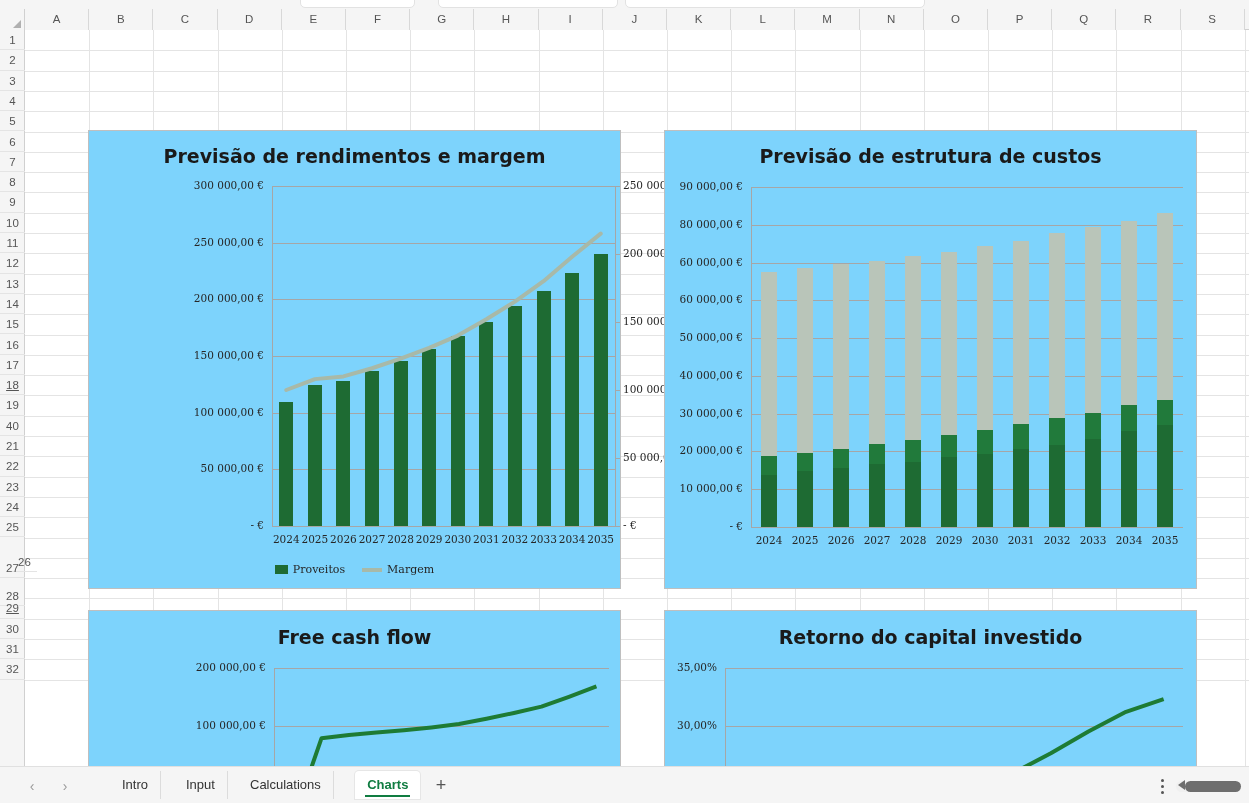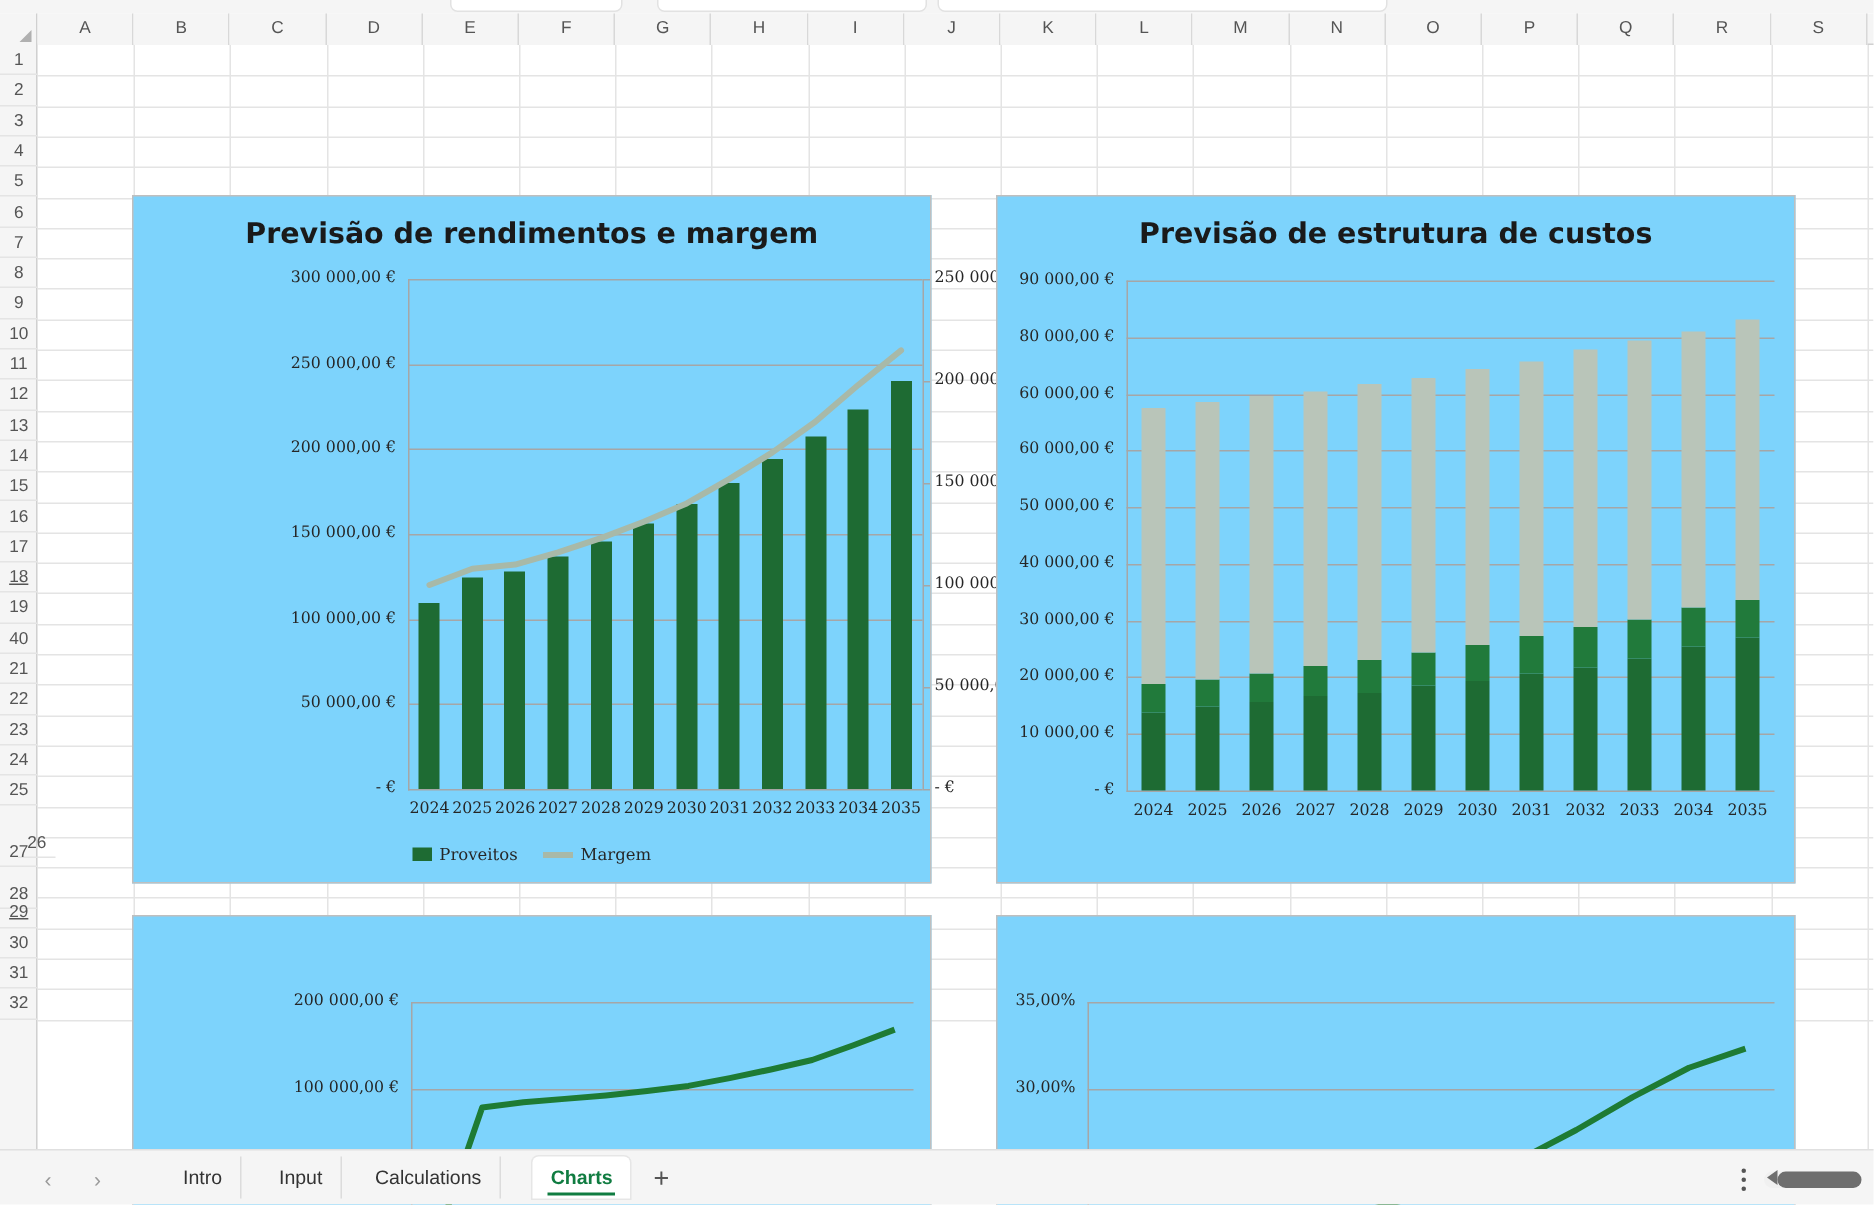--- a/index.html
+++ b/index.html
@@ -449,35 +449,37 @@
         <div class="bar" style="left: 456px; top: 89.6222px; width: 16px; height: 184.733px; background: rgb(185, 197, 185);"></div>
         <div class="cat-label" style="left: 446px; top: 403px; width: 36px;">2034</div>
         <div class="bar" style="left: 492px; top: 294.378px; width: 16px; height: 101.622px; background: rgb(30, 107, 51);"></div>
         <div class="bar" style="left: 492px; top: 268.689px; width: 16px; height: 25.6889px; background: rgb(33, 122, 59);"></div>
         <div class="bar" style="left: 492px; top: 82.0667px; width: 16px; height: 186.622px; background: rgb(185, 197, 185);"></div>
         <div class="cat-label" style="left: 482px; top: 403px; width: 36px;">2035</div>
       </div>
   </div>
 
   <div class="chart-box" id="chart3">
+    <div class="chart-title">Free cash flow</div>
     <div class="plot" id="c3plot" style="left:0;top:0;width:533px;height:230px;">
         <div class="grid-h" style="left: 185px; top: 172.333px; width: 335px;"></div>
         <div class="axis-label" style="left: 0px; top: 165.333px; width: 177px;">-  €</div>
         <div class="grid-h" style="left: 185px; top: 114.667px; width: 335px;"></div>
         <div class="axis-label" style="left: 0px; top: 107.667px; width: 177px;">100 000,00 €</div>
         <div class="grid-h" style="left: 185px; top: 57px; width: 335px;"></div>
         <div class="axis-label" style="left: 0px; top: 50px; width: 177px;">200 000,00 €</div>
         <div class="axis-line-v" style="left: 185px; top: 57px; height: 171px;"></div>
         <svg width="533" height="230" style="position: absolute; left: 0px; top: 0px; pointer-events: none;">
           <polyline points="204.95833333333334,206.93333333333334 232.45625,127.35333333333332 259.95416666666665,123.89333333333335 287.4520833333333,121.58666666666666 314.95,119.28 342.4479166666667,116.39666666666668 369.9458333333333,112.93666666666667 397.44374999999997,107.74666666666667 424.94166666666666,101.97999999999999 452.4395833333333,95.63666666666668 479.9375,85.83333333333331 507.4354166666667,75.45333333333335" fill="none" stroke="#1e7b34" stroke-width="4" stroke-linejoin="round"></polyline>
         </svg>
       </div>
   </div>
 
   <div class="chart-box" id="chart4">
+    <div class="chart-title">Retorno do capital investido</div>
     <div class="plot" id="c4plot" style="left:0;top:0;width:533px;height:230px;">
         <div class="grid-h" style="left: 60px; top: 172.333px; width: 458px;"></div>
         <div class="axis-label" style="left: 0px; top: 165.333px; width: 52px;">25,00%</div>
         <div class="grid-h" style="left: 60px; top: 114.667px; width: 458px;"></div>
         <div class="axis-label" style="left: 0px; top: 107.667px; width: 52px;">30,00%</div>
         <div class="grid-h" style="left: 60px; top: 57px; width: 458px;"></div>
         <div class="axis-label" style="left: 0px; top: 50px; width: 52px;">35,00%</div>
         <div class="axis-line-v" style="left: 60px; top: 57px; height: 171px;"></div>
         <svg width="533" height="230" style="position: absolute; left: 0px; top: 0px; pointer-events: none;">
           <polyline points="85.08333333333333,230 122.6775,224.23333333333335 160.27166666666668,216.16000000000003 197.86583333333334,208.08666666666667 235.46,198.85999999999999 273.0541666666666,188.48000000000002 310.6483333333333,176.94666666666666 348.24249999999995,161.95333333333332 385.83666666666664,142.34666666666664 423.4308333333333,120.43333333333334 461.0249999999999,100.82666666666665 498.6191666666666,88.13999999999996" fill="none" stroke="#1e7b34" stroke-width="4" stroke-linejoin="round"></polyline>

